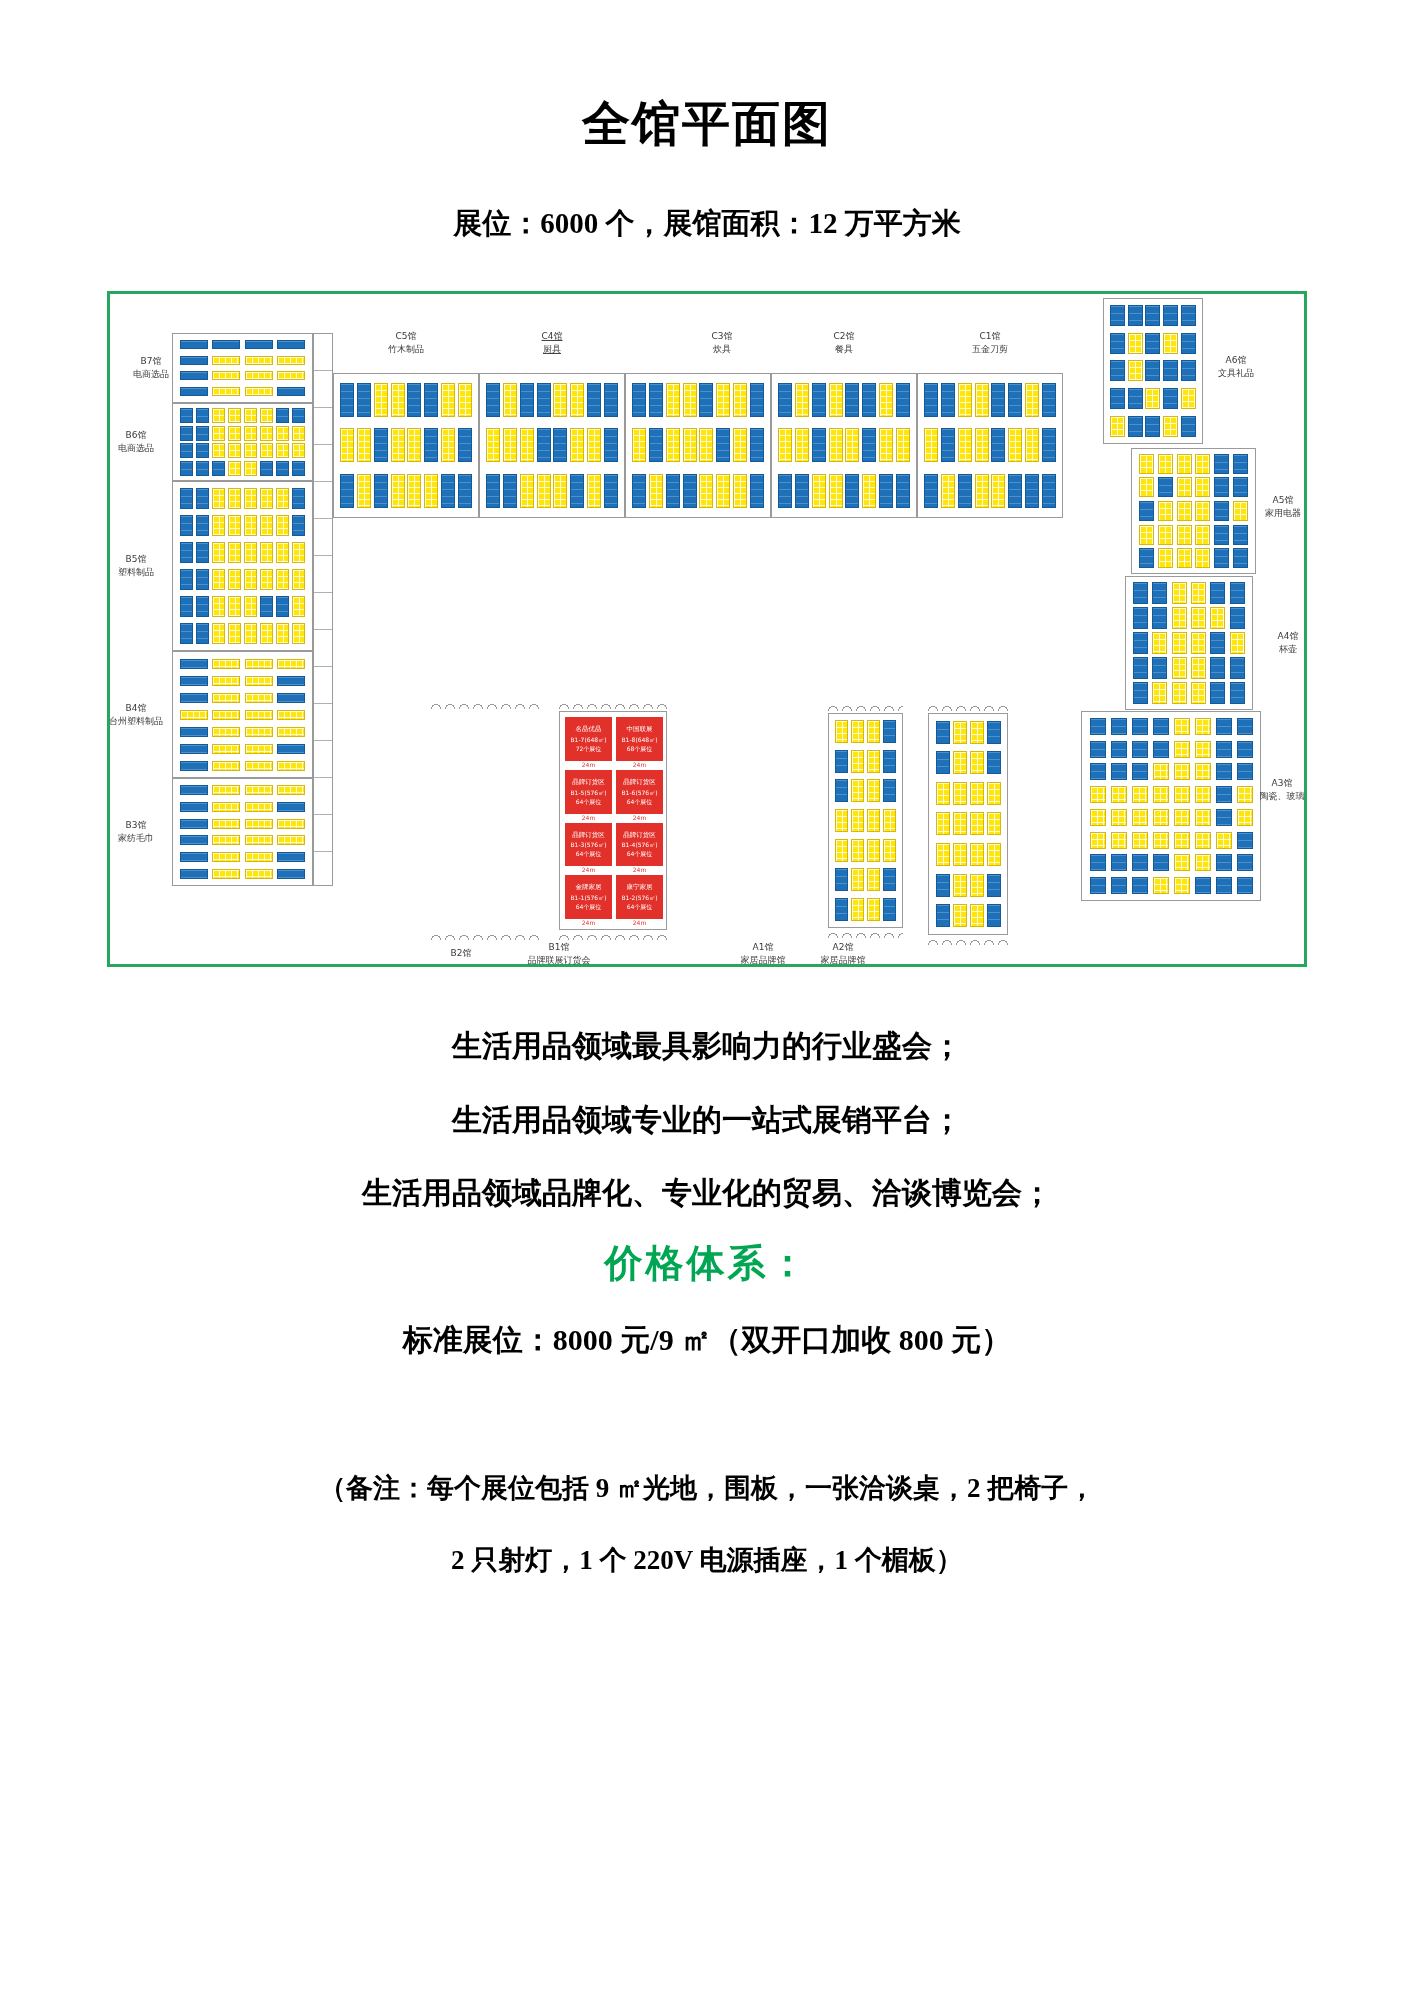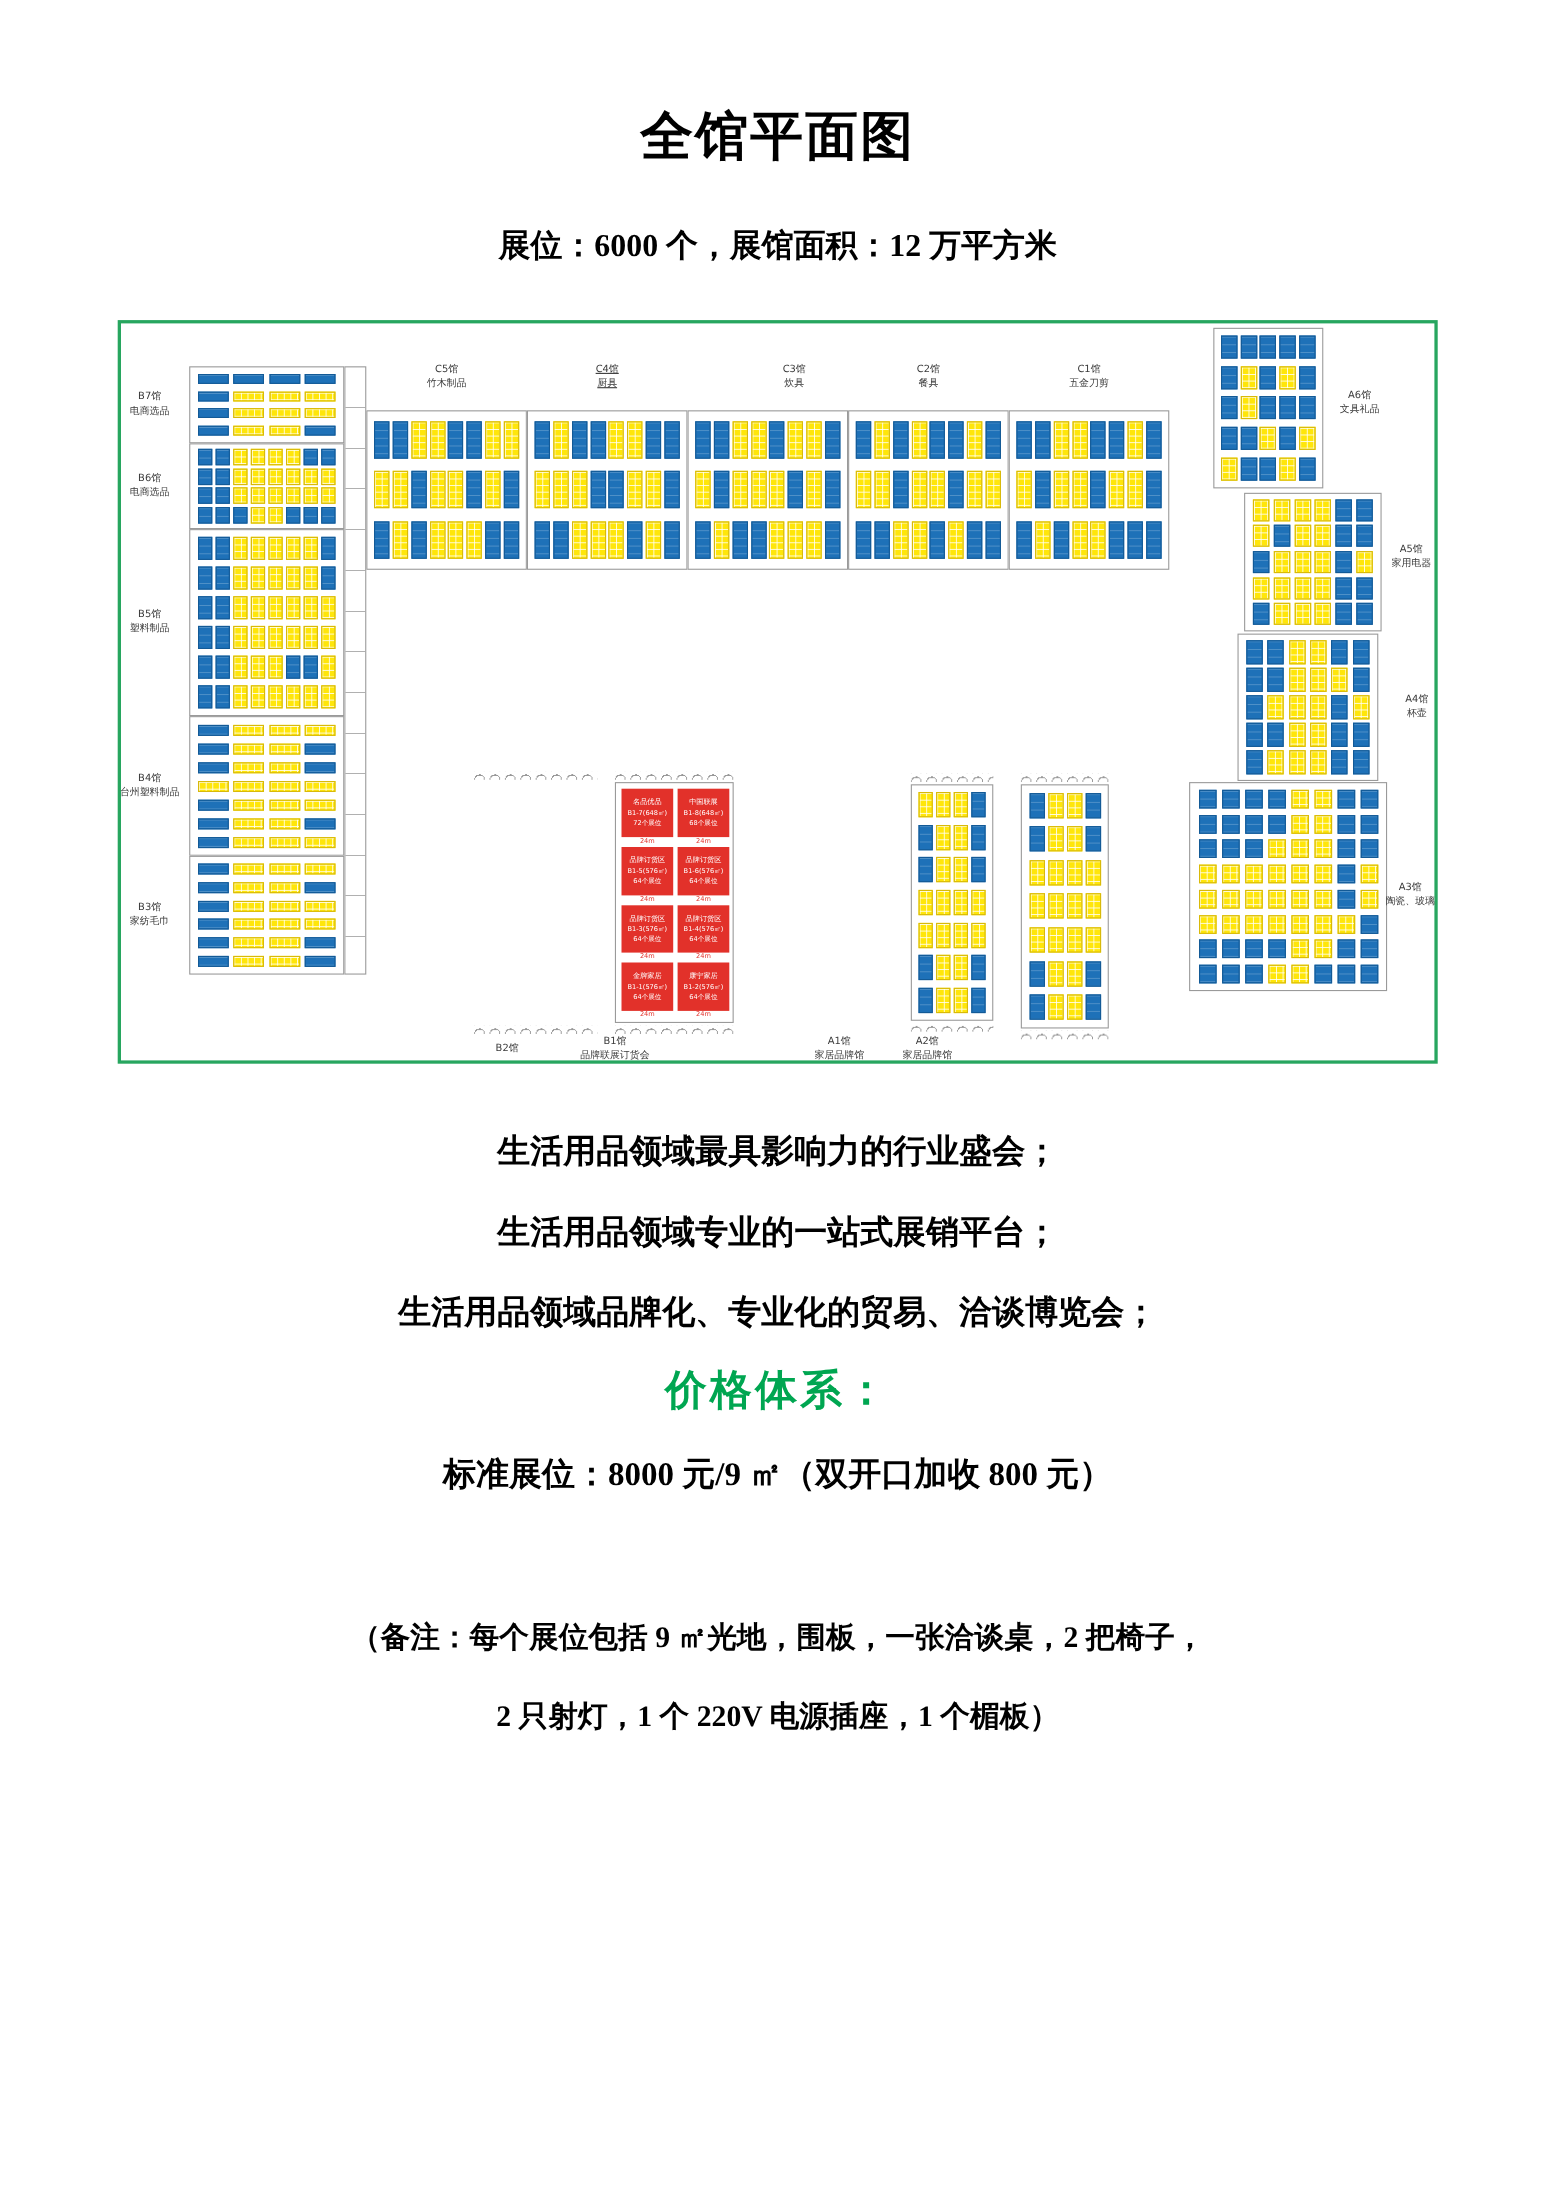--- a/index.html
+++ b/index.html
@@ -792,21 +792,21 @@
           <div class="booth yellow" style="width: 14px; height: 23px;"></div>
           <div class="booth blue" style="width: 14px; height: 23px;"></div>
         </div>
         <div class="booth-row">
           <div class="booth blue" style="width: 14px; height: 23px;"></div>
           <div class="booth yellow" style="width: 14px; height: 23px;"></div>
           <div class="booth yellow" style="width: 14px; height: 23px;"></div>
           <div class="booth blue" style="width: 14px; height: 23px;"></div>
         </div>
       </div>
-      <div class="hall-label" style="left: 26px; top: 74px;">
+      <div class="hall-label" style="left: 41px; top: 74px;">
         <div>B7馆</div>
         <div>电商选品</div>
       </div>
       <div class="hall-label" style="left: 26px; top: 148px;">
         <div>B6馆</div>
         <div>电商选品</div>
       </div>
       <div class="hall-label" style="left: 26px; top: 272px;">
         <div>B5馆</div>
         <div>塑料制品</div>
@@ -844,21 +844,21 @@
         <div>文具礼品</div>
       </div>
       <div class="hall-label" style="left: 1173px; top: 213px;">
         <div>A5馆</div>
         <div>家用电器</div>
       </div>
       <div class="hall-label" style="left: 1178px; top: 349px;">
         <div>A4馆</div>
         <div>杯壶</div>
       </div>
-      <div class="hall-label" style="left: 1172px; top: 520px;">
+      <div class="hall-label" style="left: 1172px; top: 496px;">
         <div>A3馆</div>
         <div>陶瓷、玻璃</div>
       </div>
       <div class="hall-label" style="left: 351px; top: 660px;">
         <div>B2馆</div>
       </div>
       <div class="hall-label" style="left: 449px; top: 660px;">
         <div>B1馆</div>
         <div>品牌联展订货会</div>
       </div>

